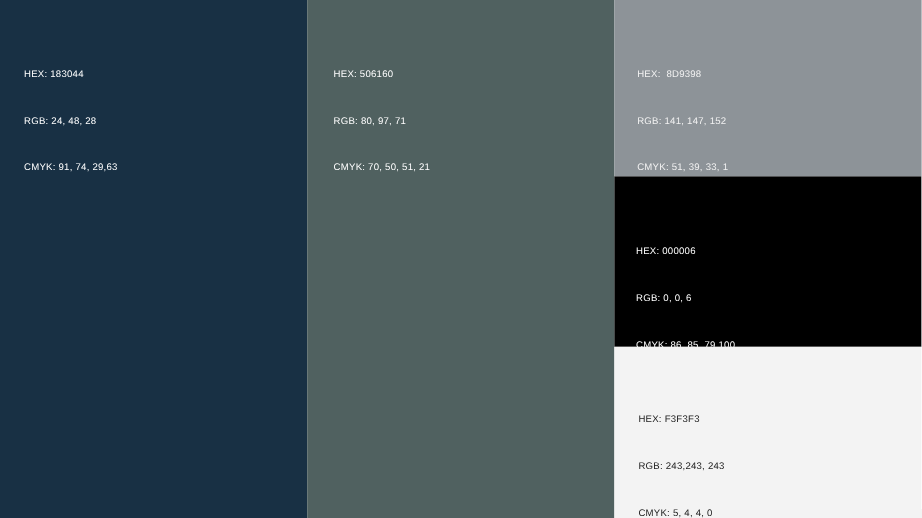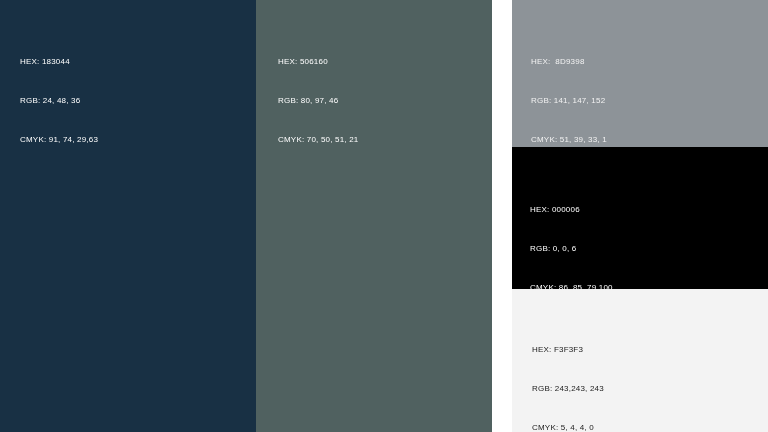--- a/index.html
+++ b/index.html
@@ -46,21 +46,21 @@
   #swatch-navy .swatch-info {
     left: 20px;
     top: 29px;
     color: #ffffff;
   }
 
   
   #swatch-slate {
     left: 256px;
     top: 0px;
-    width: 236px;
+    width: 256px;
     height: 432px;
     background: #506160;
   }
   #swatch-slate .swatch-info {
     left: 22px;
     top: 29px;
     color: #ffffff;
   }
 
   
@@ -107,29 +107,29 @@
   }
 </style>
 </head>
 <body>
 
 <div class="palette">
 
   <div class="swatch" id="swatch-navy">
     <div class="swatch-info">
       <div>HEX: 183044</div>
-      <div>RGB: 24, 48, 36</div>
+      <div>RGB: 24, 48, 28</div>
       <div>CMYK: 91, 74, 29,63</div>
     </div>
   </div>
 
   <div class="swatch" id="swatch-slate">
     <div class="swatch-info">
       <div>HEX: 506160</div>
-      <div>RGB: 80, 97, 46</div>
+      <div>RGB: 80, 97, 71</div>
       <div>CMYK: 70, 50, 51, 21</div>
     </div>
   </div>
 
   <div class="swatch" id="swatch-gray">
     <div class="swatch-info">
       <div>HEX:  8D9398</div>
       <div>RGB: 141, 147, 152</div>
       <div>CMYK: 51, 39, 33, 1</div>
     </div>

